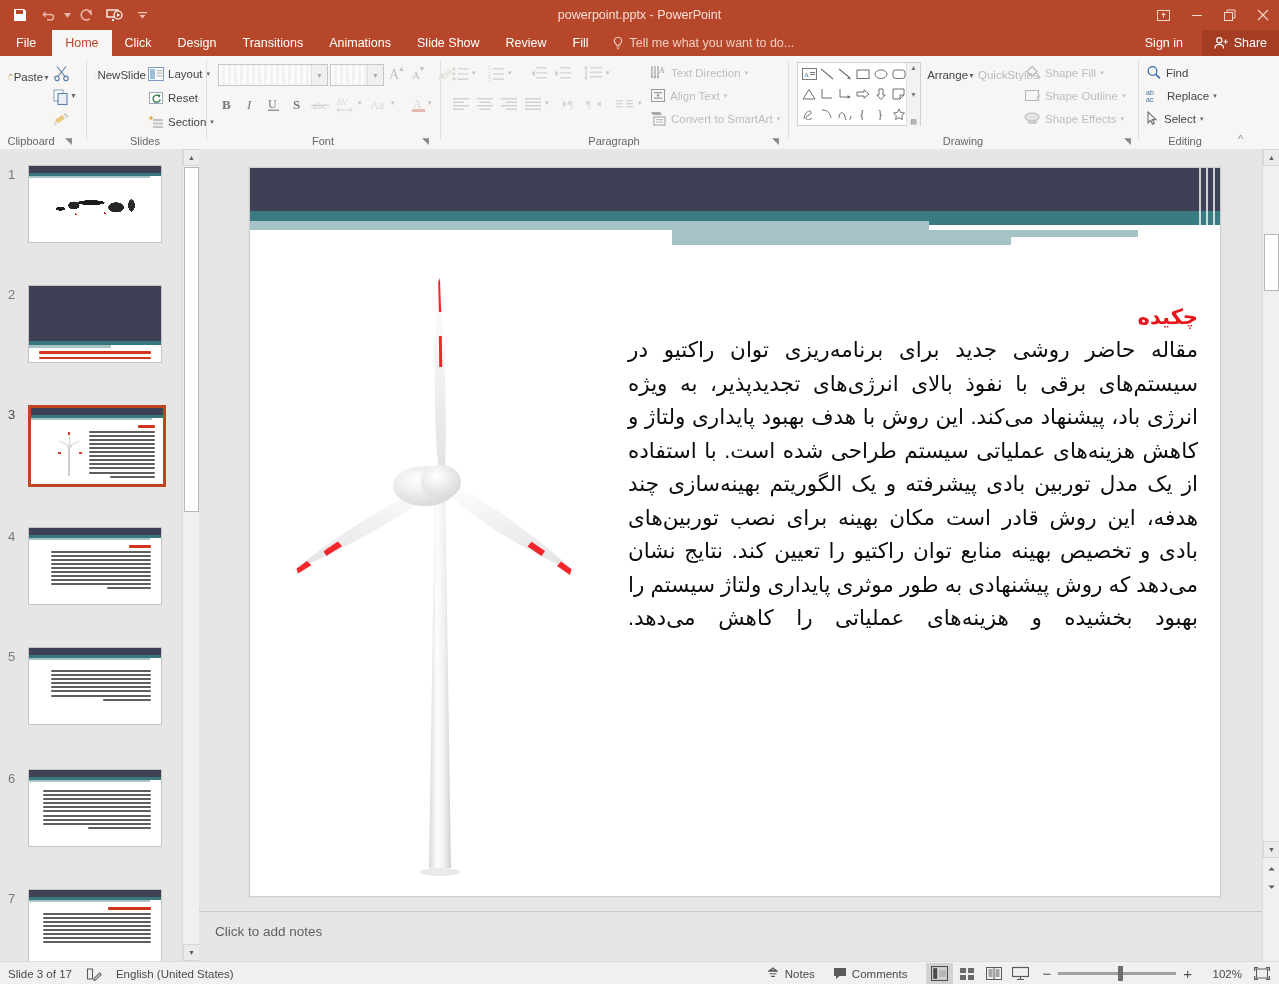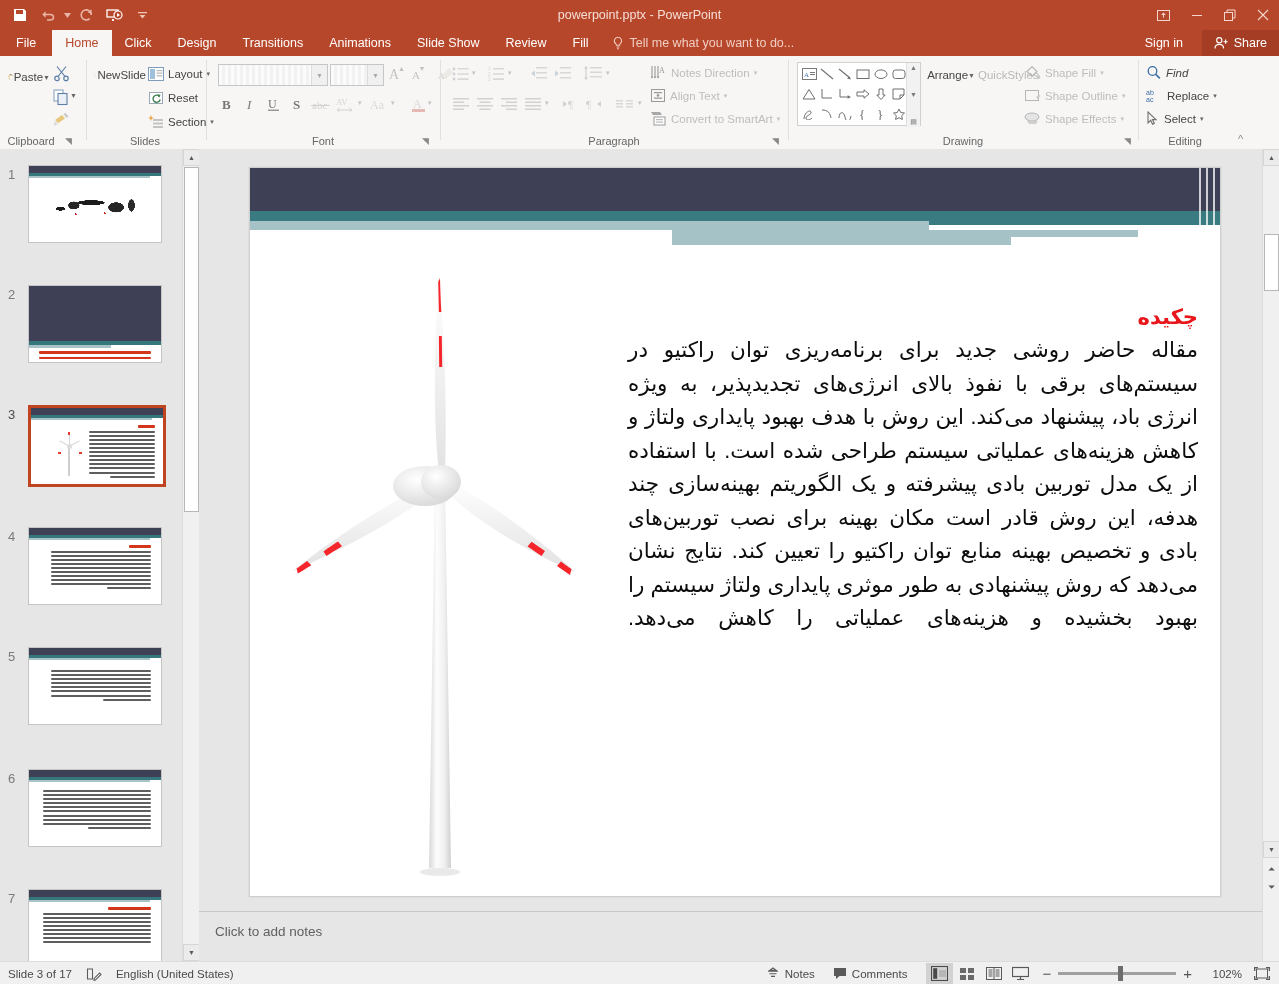--- a/index.html
+++ b/index.html
@@ -484,21 +484,21 @@
       <div class="caret dim" style="position:absolute;left:196px;top:43px;">▾</div>
 
       <div class="rowitem dim" style="position:absolute;left:208px;top:5px;">
         <span>
             <svg width="17" height="15" viewBox="0 0 17 15">
               <path fill="none" stroke="#9a9a9a" stroke-width="1.1" d="M2 1v12M5 1v12M8 1v12"></path>
               <path fill="#9a9a9a" d="M2 13.6l-1.3-2h2.6zM5 13.6l-1.3-2h2.6zM8 13.6l-1.3-2h2.6z"></path>
               <text x="9" y="8" font-family="Liberation Serif, serif" font-size="8" fill="#9a9a9a">A</text>
             </svg>
           </span>
-        <span>Notes Direction</span>
+        <span>Text Direction</span>
         <span class="caret dim">▾</span>
       </div>
       <div class="rowitem dim" style="position:absolute;left:208px;top:28px;">
         <span>
             <svg width="16" height="15" viewBox="0 0 16 15">
               <rect x="1.5" y="1.5" width="13" height="12" fill="none" stroke="#9a9a9a"></rect>
               <path fill="#9a9a9a" d="M4 4h8v1.2H4zM4 9.5h8v1.2H4zM8 5.6l1.6 2H6.4zM8 9.2L6.4 7.2h3.2z"></path>
             </svg>
           </span>
         <span>Align Text</span>
@@ -678,21 +678,21 @@
         <span>Shape Effects</span>
         <span class="caret dim">▾</span>
       </div>
 
       <div class="glabel">Drawing</div>
       <div class="dlg" style="left:334px;">◥</div>
     </div>
     <div class="rsep" style="left:1138px;"></div>
 
     <div class="rgroup" style="left:1140px;width:120px;">
-      <div class="rowitem" style="position:absolute;left:6px;top:5px;font-style:italic;">
+      <div class="rowitem" style="position:absolute;left:6px;top:5px;">
         <span>
             <svg width="16" height="15" viewBox="0 0 16 15">
               <circle cx="6.5" cy="6" r="4.3" fill="none" stroke="#3a6ea5" stroke-width="1.3"></circle>
               <path stroke="#3a6ea5" stroke-width="1.6" d="M9.8 9.4l4 4"></path>
             </svg>
           </span>
         <span>Find</span>
       </div>
       <div class="rowitem" style="position:absolute;left:6px;top:28px;">
         <span>

